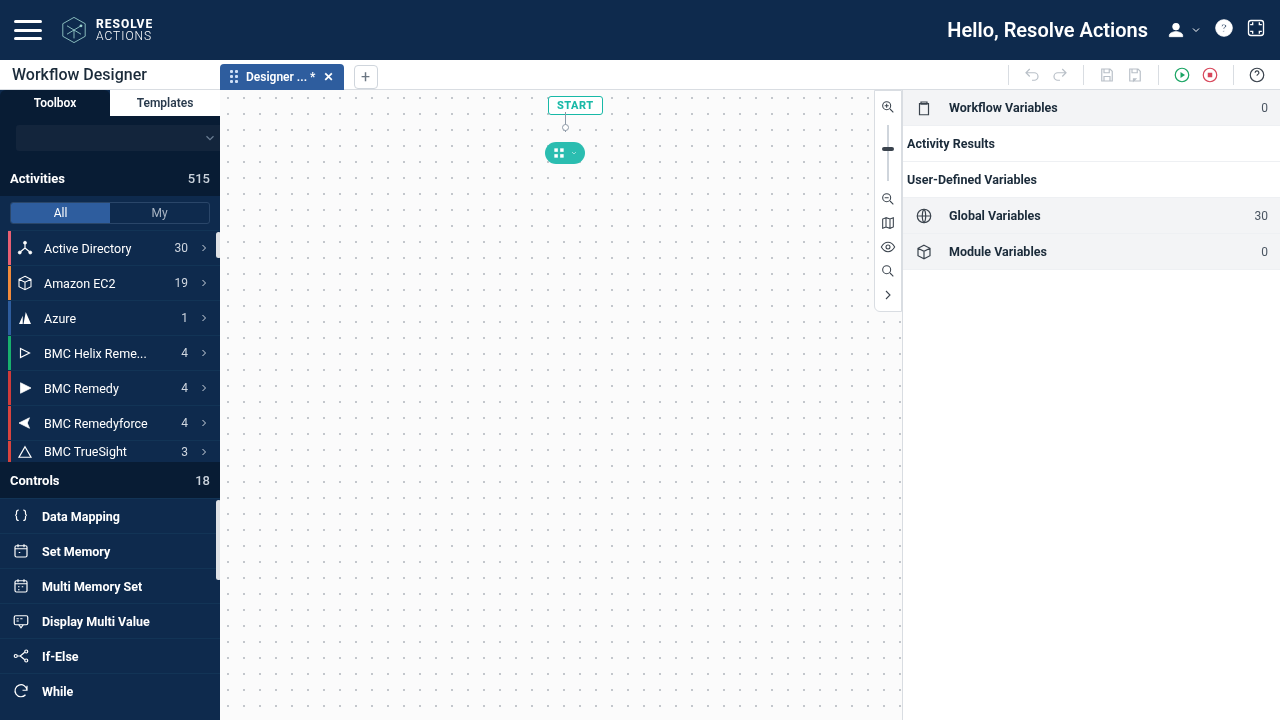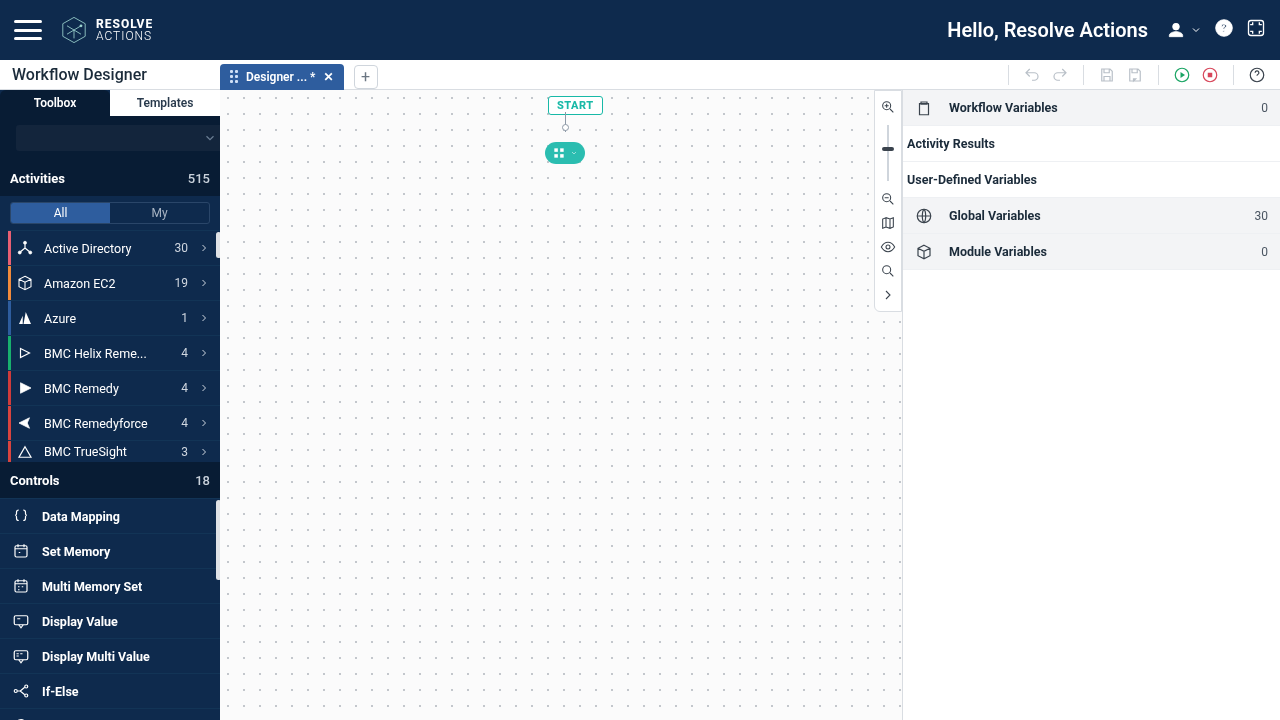--- a/index.html
+++ b/index.html
@@ -369,29 +369,20 @@
               <rect x="4" y="5" width="16" height="15" rx="2"></rect>
               <path d="M4 9h16M8 3v4M16 3v4M8 13h2M13 13h2M8 17h2"></path>
             </svg>
           </div>
           <span>Multi Memory Set</span>
         </div>
       <div class="ctrl-item">
           <div class="ic">
             <svg viewBox="0 0 24 24">
               <rect x="3" y="5" width="18" height="12" rx="2"></rect>
-              <path d="M7 9h4M12 21h0M9 17l3 4 3-4"></path>
-            </svg>
-          </div>
-          <span>Display Value</span>
-        </div>
-      <div class="ctrl-item">
-          <div class="ic">
-            <svg viewBox="0 0 24 24">
-              <rect x="3" y="5" width="18" height="12" rx="2"></rect>
               <path d="M6 9h3M11 9h3M6 12h3M12 21h0M9 17l3 4 3-4"></path>
             </svg>
           </div>
           <span>Display Multi Value</span>
         </div>
       <div class="ctrl-item">
           <div class="ic">
             <svg viewBox="0 0 24 24">
               <circle cx="5" cy="12" r="2"></circle>
               <circle cx="19" cy="6" r="2"></circle>

